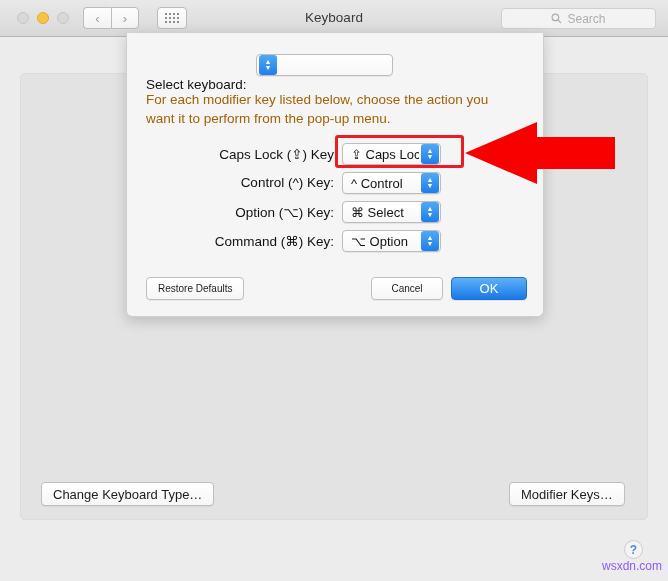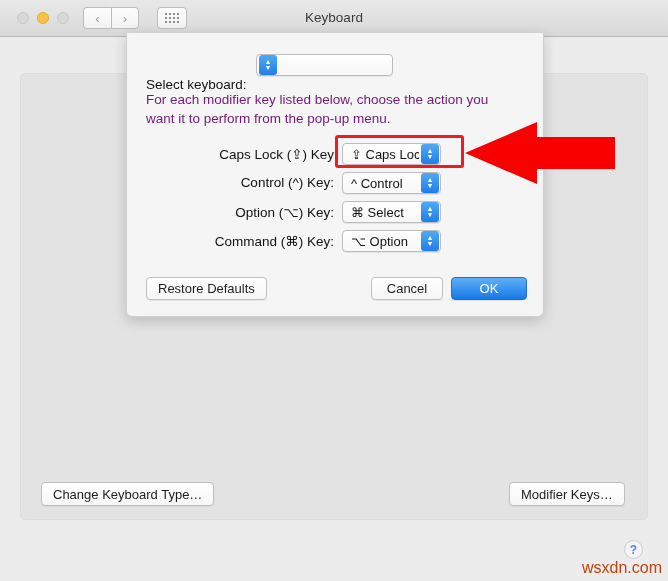--- a/index.html
+++ b/index.html
@@ -153,22 +153,22 @@
     color: #4a8fdc;
     font-size: 12px;
     font-weight: bold;
   }
 
   #watermark {
     position: absolute;
     left: 0; top: 559px;
     width: 662px;
     text-align: right;
-    font-size: 16px;
-    color: #c2410c;
+    font-size: 12px;
+    color: #8b5cf6;
   }
 
   
   #sheet {
     position: absolute;
     left: 126px; top: 33px;
     width: 418px; height: 284px;
     background: #f5f5f5;
     border: 1px solid #cfcfcf;
     border-top: none;
@@ -183,21 +183,21 @@
     color: #121212;
     white-space: nowrap;
   }
   #selectKeyboardLabel { left: 19px; top: 28px; margin-top: 16px; }
 
   #instructions {
     position: absolute;
     left: 19px; top: 57px;
     width: 374px;
     font-size: 13.5px;
-    color: #701a75;
+    color: #a16207;
     line-height: 19px;
   }
 
   
   .popup {
     position: absolute;
     height: 22px;
     background: linear-gradient(to bottom,#ffffff,#f7f7f7);
     border: 1px solid #bcbcbc;
     border-radius: 4px;
@@ -290,21 +290,21 @@
     align-items: center;
     justify-content: center;
     box-shadow: 0 1px 0 rgba(0,0,0,0.08);
   }
   .sheetbtn {
     position: absolute;
     background: linear-gradient(to bottom,#ffffff,#f6f6f6);
     border: 1px solid #bfbfbf;
     border-radius: 4px;
     box-sizing: border-box;
-    font-size: 13px;
+    font-size: 10px;
     color: #1d1d1d;
     display: flex;
     align-items: center;
     justify-content: center;
     padding: 0 11px;
     box-shadow: 0 1px 0 rgba(0,0,0,0.05);
     white-space: nowrap;
   }
 </style>
 </head>
@@ -336,20 +336,29 @@
           <i></i>
           <i></i>
           <i></i>
           <i></i>
           <i></i>
       </div>
     </div>
 
     <div id="wintitle">Keyboard</div>
 
+    <div id="searchfield">
+      <span class="sicon">
+        <svg width="11" height="11" viewBox="0 0 11 11">
+          <circle cx="4.4" cy="4.4" r="3.3" fill="none" stroke="#adadad" stroke-width="1.2"></circle>
+          <line x1="6.9" y1="6.9" x2="10" y2="10" stroke="#adadad" stroke-width="1.2"></line>
+        </svg>
+      </span>
+      <span class="splace">Search</span>
+    </div>
   </div>
 
   <div id="contentpanel"></div>
 
   <div class="plainbtn" id="changeKeyboardType">Change Keyboard Type…</div>
 
   <div class="plainbtn" id="modifierKeysBtn">Modifier Keys…</div>
 
   <div id="helpbtn">?</div>
 

